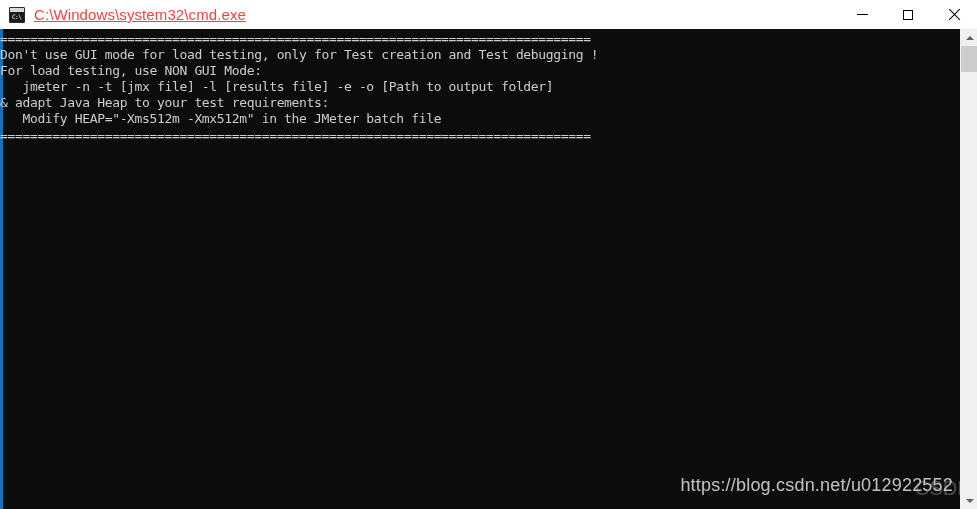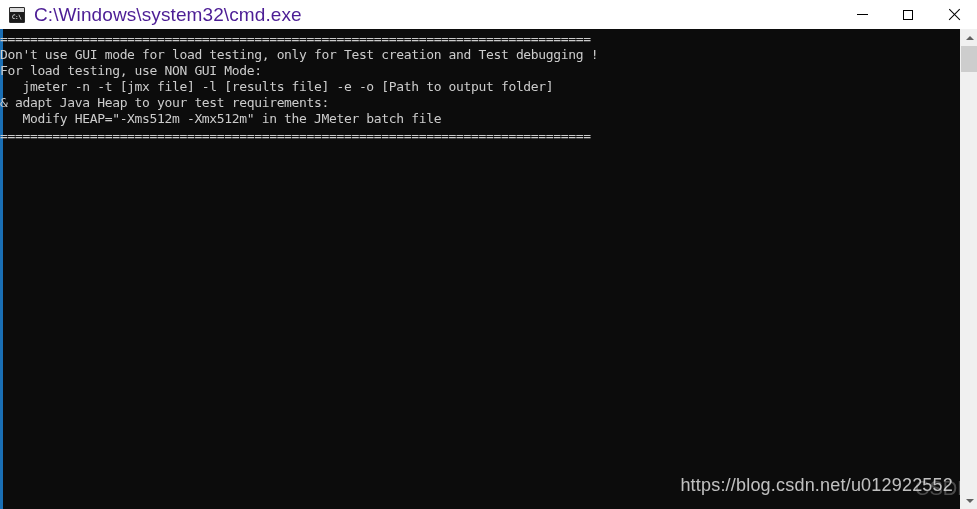--- a/index.html
+++ b/index.html
@@ -59,24 +59,25 @@
     left: 2px;
     top: 6px;
     font-family: "DejaVu Sans Mono", monospace;
     font-size: 6px;
     line-height: 6px;
     color: #ffffff;
     letter-spacing: -0.5px;
   }
   .title-text {
     font-family: "Liberation Sans", sans-serif;
-    font-size: 19px;
-    color: #4c1d95;
+    font-size: 15px;
+    color: #ef4444;
     white-space: nowrap;
     letter-spacing: 0.1px;
+    text-decoration: underline;
   }
 
   .win-controls {
     position: absolute;
     right: 0;
     top: 0;
     height: 29px;
     display: flex;
   }
   .win-btn {

